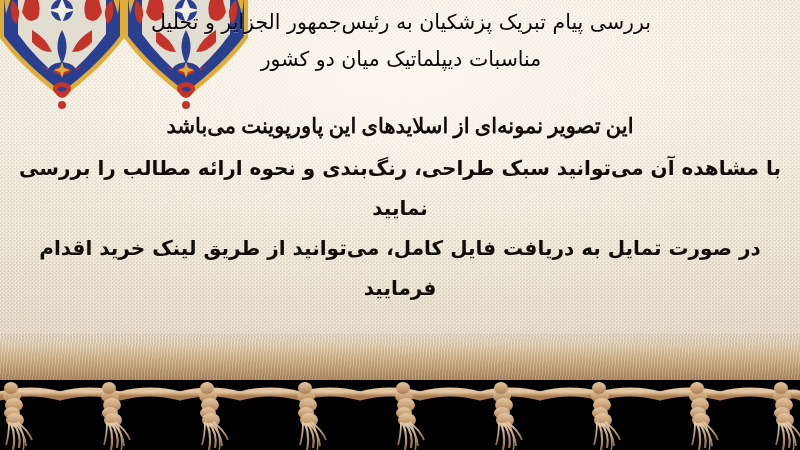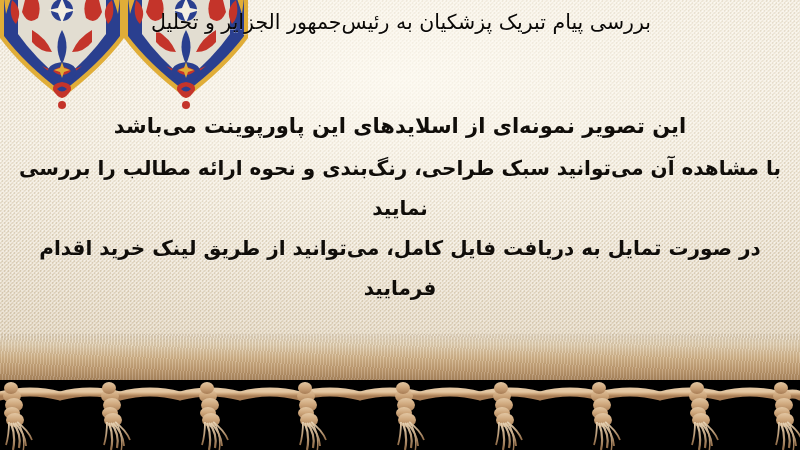--- a/index.html
+++ b/index.html
@@ -78,21 +78,21 @@
     width: 800px;
     color: #100d09;
     font-weight: bold;
   }
   .body-line {
     display: block;
     font-size: 20px;
     line-height: 40px;
     text-shadow: 0 1px 0 rgba(255,255,255,0.30);
   }
-  .body-line.l1 { font-size: 21px; margin-bottom: 2px; }
+  .body-line.l1 { font-size: 21px; margin-bottom: 2px; font-family: Liberation Serif, serif; }
 
   
   .fringe-zone {
     position: absolute;
     left: 0;
     bottom: 0;
     width: 800px;
     height: 120px;
   }
   .fringe-black {
@@ -181,20 +181,21 @@
       </g>
     <g transform="translate(186,74)">
         <use href="#pendant"></use>
       </g>
   </svg>
 
   <div class="text-layer">
 
     <div class="heading">
       <span class="hl1">بررسی پیام تبریک پزشکیان به رئیس‌جمهور الجزایر و تحلیل</span>
+      <span class="hl2">مناسبات دیپلماتیک میان دو کشور</span>
     </div>
 
     <div class="body-block">
       <span class="body-line l1">این تصویر نمونه‌ای از اسلایدهای این پاورپوینت می‌باشد</span>
       <span class="body-line">با مشاهده آن می‌توانید سبک طراحی، رنگ‌بندی و نحوه ارائه مطالب را بررسی نمایید</span>
       <span class="body-line">در صورت تمایل به دریافت فایل کامل، می‌توانید از طریق لینک خرید اقدام فرمایید</span>
     </div>
 
   </div>
 

